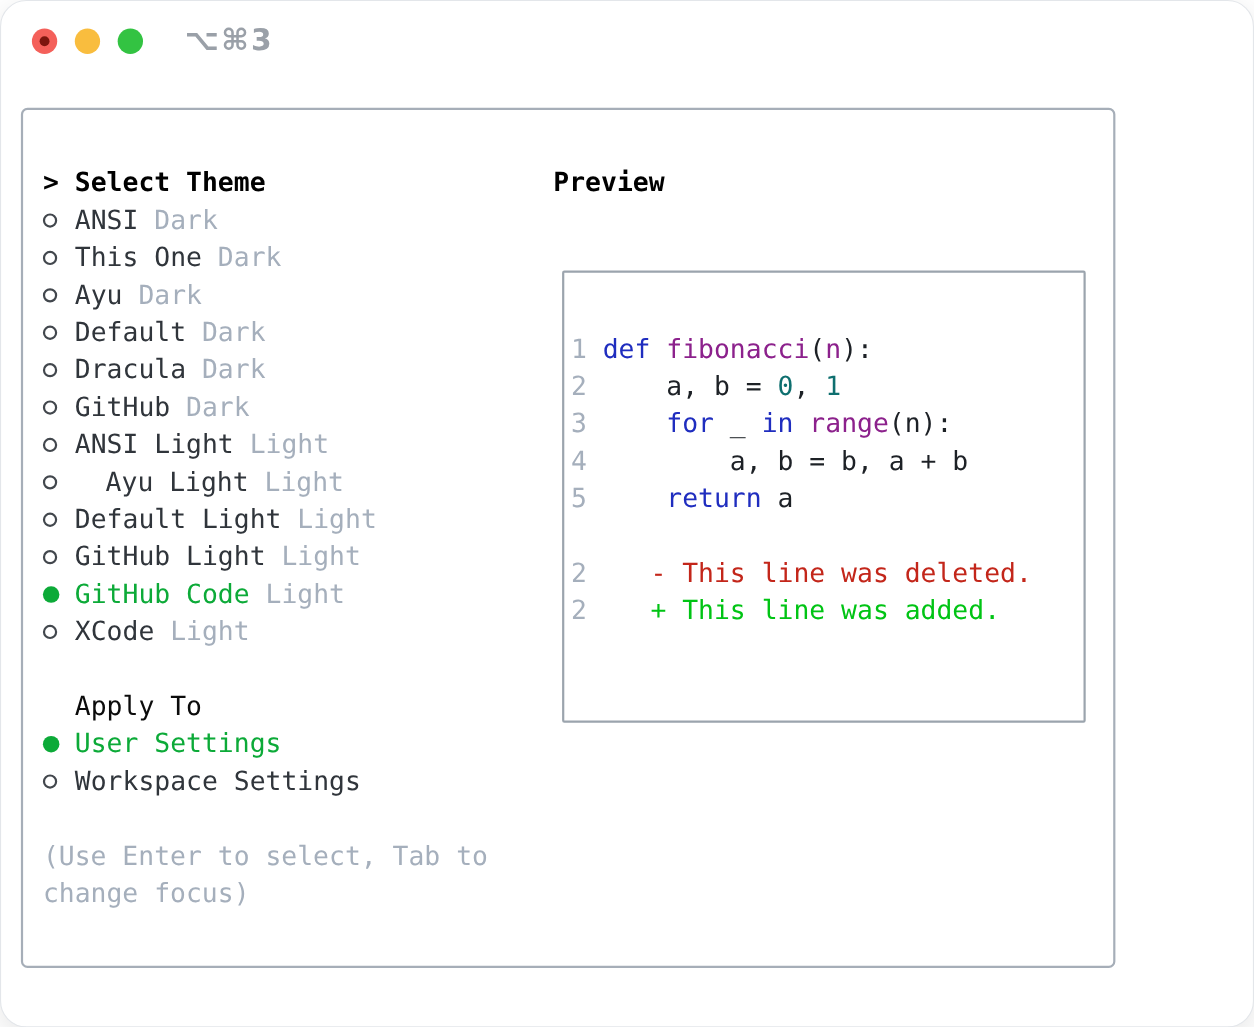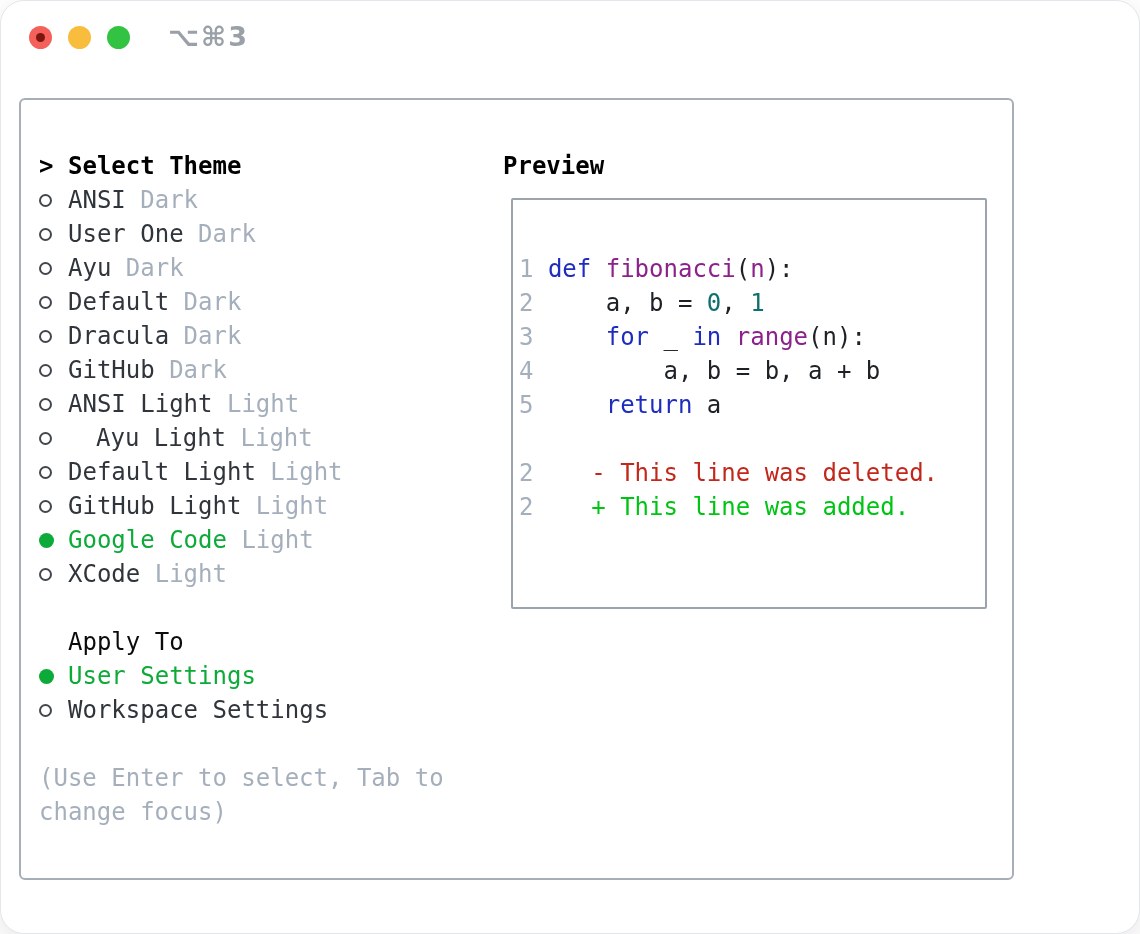--- a/index.html
+++ b/index.html
@@ -61,30 +61,30 @@
 
   <div class="panel" style="border: 2px solid rgb(166, 174, 184);">
 
     <div class="left">
       <div class="row">
         <span class="slot caret">&gt;</span><span class="htext">Select Theme</span>
       </div>
 
       <div id="theme-list">
           <div class="row"><span class="slot"><span class="bullet"></span></span><span style="color: rgb(48, 53, 59);">ANSI</span><span style="color: rgb(165, 175, 188);"> Dark</span></div>
-          <div class="row"><span class="slot"><span class="bullet"></span></span><span style="color: rgb(48, 53, 59);">User One</span><span style="color: rgb(165, 175, 188);"> Dark</span></div>
+          <div class="row"><span class="slot"><span class="bullet"></span></span><span style="color: rgb(48, 53, 59);">This One</span><span style="color: rgb(165, 175, 188);"> Dark</span></div>
           <div class="row"><span class="slot"><span class="bullet"></span></span><span style="color: rgb(48, 53, 59);">Ayu</span><span style="color: rgb(165, 175, 188);"> Dark</span></div>
           <div class="row"><span class="slot"><span class="bullet"></span></span><span style="color: rgb(48, 53, 59);">Default</span><span style="color: rgb(165, 175, 188);"> Dark</span></div>
           <div class="row"><span class="slot"><span class="bullet"></span></span><span style="color: rgb(48, 53, 59);">Dracula</span><span style="color: rgb(165, 175, 188);"> Dark</span></div>
           <div class="row"><span class="slot"><span class="bullet"></span></span><span style="color: rgb(48, 53, 59);">GitHub</span><span style="color: rgb(165, 175, 188);"> Dark</span></div>
           <div class="row"><span class="slot"><span class="bullet"></span></span><span style="color: rgb(48, 53, 59);">ANSI Light</span><span style="color: rgb(165, 175, 188);"> Light</span></div>
           <div class="row"><span class="slot"><span class="bullet"></span></span><span style="color: rgb(48, 53, 59); margin-left: 28px;">Ayu Light</span><span style="color: rgb(165, 175, 188);"> Light</span></div>
           <div class="row"><span class="slot"><span class="bullet"></span></span><span style="color: rgb(48, 53, 59);">Default Light</span><span style="color: rgb(165, 175, 188);"> Light</span></div>
           <div class="row"><span class="slot"><span class="bullet"></span></span><span style="color: rgb(48, 53, 59);">GitHub Light</span><span style="color: rgb(165, 175, 188);"> Light</span></div>
-          <div class="row"><span class="slot"><span class="bullet sel" style="background: rgb(12, 170, 56);"></span></span><span style="color: rgb(12, 170, 56);">Google Code</span><span style="color: rgb(165, 175, 188);"> Light</span></div>
+          <div class="row"><span class="slot"><span class="bullet sel" style="background: rgb(12, 170, 56);"></span></span><span style="color: rgb(12, 170, 56);">GitHub Code</span><span style="color: rgb(165, 175, 188);"> Light</span></div>
           <div class="row"><span class="slot"><span class="bullet"></span></span><span style="color: rgb(48, 53, 59);">XCode</span><span style="color: rgb(165, 175, 188);"> Light</span></div>
         </div>
 
       <div class="row spacer"></div>
 
       <div class="row">
         <span class="slot"></span><span class="htext2">Apply To</span>
       </div>
 
       <div id="apply-list">
@@ -95,21 +95,21 @@
       <div class="row spacer"></div>
 
       <div>
         <div class="row hint-line" style="color: rgb(165, 175, 188);">(Use Enter to select, Tab to</div>
         <div class="row hint-line" style="color: rgb(165, 175, 188);">change focus)</div>
       </div>
     </div>
 
     <div class="row ptitle">Preview</div>
 
-    <div class="pbox" style="border-color: rgb(155, 164, 173);">
+    <div class="pbox" style="border-color: rgb(155, 164, 173); margin-top: 48px;">
       <div id="code">
           <div class="cline"><span style="color: rgb(165, 175, 188);">1 </span><span style="color: rgb(31, 45, 191);">def</span><span style="color: rgb(29, 33, 38);"> </span><span style="color: rgb(140, 33, 140);">fibonacci</span><span style="color: rgb(29, 33, 38);">(</span><span style="color: rgb(140, 33, 140);">n</span><span style="color: rgb(29, 33, 38);">):</span></div>
           <div class="cline"><span style="color: rgb(165, 175, 188);">2 </span><span style="color: rgb(29, 33, 38);">    a, b = </span><span style="color: rgb(14, 111, 111);">0</span><span style="color: rgb(29, 33, 38);">, </span><span style="color: rgb(14, 111, 111);">1</span></div>
           <div class="cline"><span style="color: rgb(165, 175, 188);">3 </span><span style="color: rgb(29, 33, 38);">    </span><span style="color: rgb(31, 45, 191);">for</span><span style="color: rgb(29, 33, 38);"> _ </span><span style="color: rgb(31, 45, 191);">in</span><span style="color: rgb(29, 33, 38);"> </span><span style="color: rgb(140, 33, 140);">range</span><span style="color: rgb(29, 33, 38);">(n):</span></div>
           <div class="cline"><span style="color: rgb(165, 175, 188);">4 </span><span style="color: rgb(29, 33, 38);">        a, b = b, a + b</span></div>
           <div class="cline"><span style="color: rgb(165, 175, 188);">5 </span><span style="color: rgb(29, 33, 38);">    </span><span style="color: rgb(31, 45, 191);">return</span><span style="color: rgb(29, 33, 38);"> a</span></div>
           <div class="cline"></div>
           <div class="cline"><span style="color: rgb(165, 175, 188);">2    </span><span style="color: rgb(195, 38, 26);">- This line was deleted.</span></div>
           <div class="cline"><span style="color: rgb(165, 175, 188);">2    </span><span style="color: rgb(0, 196, 20);">+ This line was added.</span></div>
         </div>

